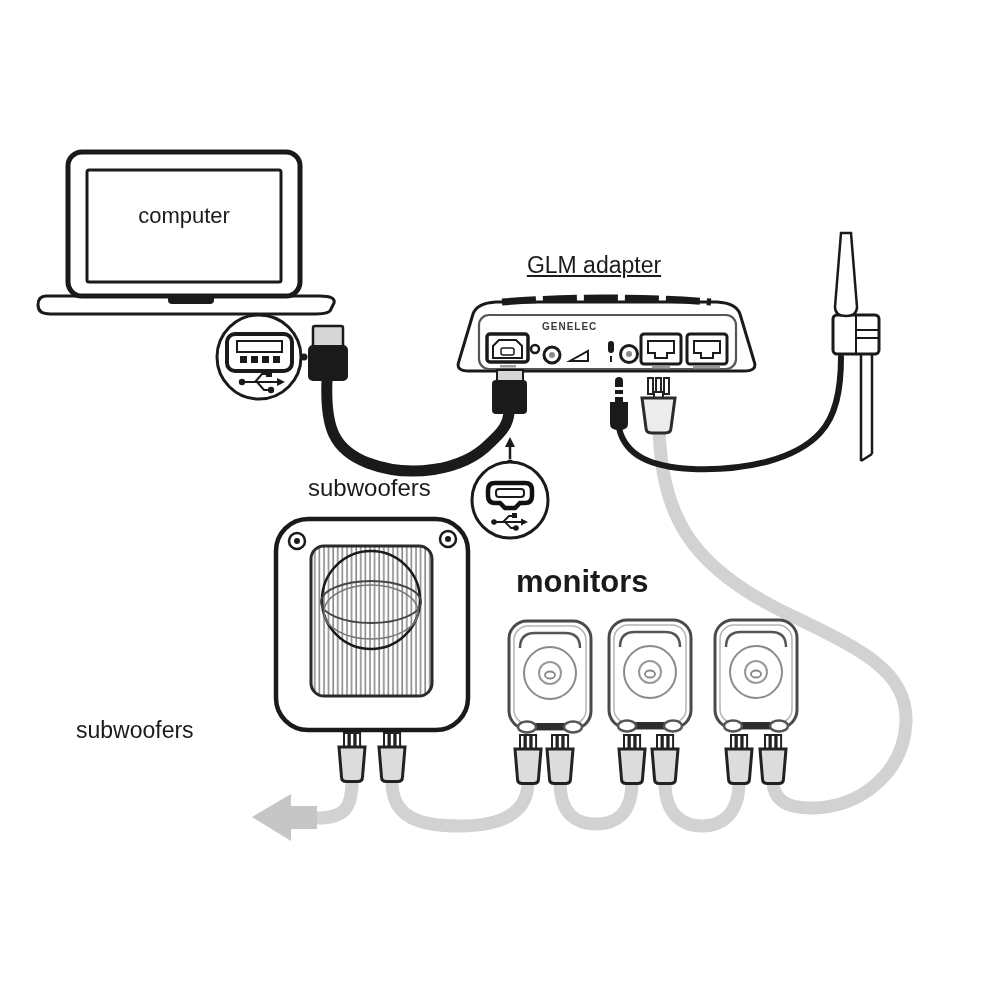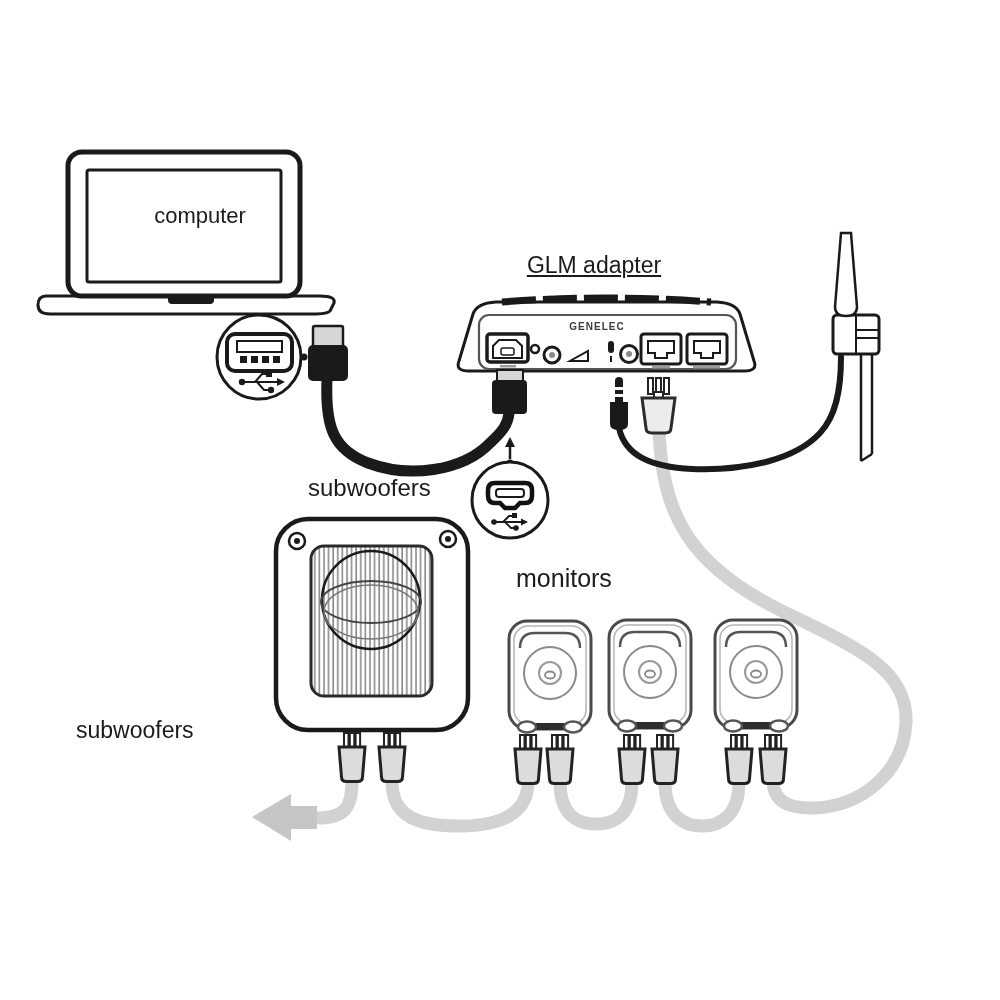--- a/index.html
+++ b/index.html
@@ -9,27 +9,27 @@
     font-family:"Liberation Sans", sans-serif;
     overflow:hidden;
   }
   #art { position:absolute; left:0; top:0; }
   .label {
     position:absolute;
     color: var(--text,#1b1b1b);
     font-family:"Liberation Sans", sans-serif;
     white-space:nowrap;
   }
-  .lbl-computer   { left:87px;  top:203px; width:194px; text-align:center; font-size:22px;padding-left:16px; }
+  .lbl-computer   { left:87px;  top:203px; width:194px; text-align:center; font-size:22px; }
   .lbl-adapter    { left:494px; top:252px; width:200px; text-align:center; font-size:23px;text-decoration:underline; }
   .lbl-mic        { left:726px; top:190px; width:240px; text-align:center; font-size:23px; }
   .lbl-sub        { left:308px; top:474px; font-size:24px; }
-  .lbl-monitors   { left:516px; top:564px; font-size:25px; }
+  .lbl-monitors   { left:516px; top:564px; font-size:31px;font-weight:bold; }
   .lbl-toother    { left:76px;  top:712px; font-size:23px; line-height:36px; }
-  .lbl-brand      { left:542px; top:321px; width:110px; text-align:center; font-size:10px;
+  .lbl-brand      { left:542px; top:321px; width:110px; font-size:10px;
                     font-weight:bold; letter-spacing:1px; color:#3a3a3a; }
   
   .cable-g { fill:none; stroke: var(--cable-gray,#d2d2d2); stroke-width:13; stroke-linecap:round; }
   .cable-b { fill:none; stroke: var(--line,#1a1a1a); stroke-linecap:round; }
   .ln  { fill:#ffffff; stroke: var(--line,#1a1a1a); }
   .nf  { fill:none;    stroke: var(--line,#1a1a1a); }
   .dk  { fill: var(--line,#1a1a1a); }
   .gray-mark { fill:#9a9a9a; }
   .conn-body { fill: var(--connector-fill,#dcdcdc); stroke:#222222; stroke-width:3; }
   .arrow { fill: var(--arrow-gray,#c6c6c6); }

